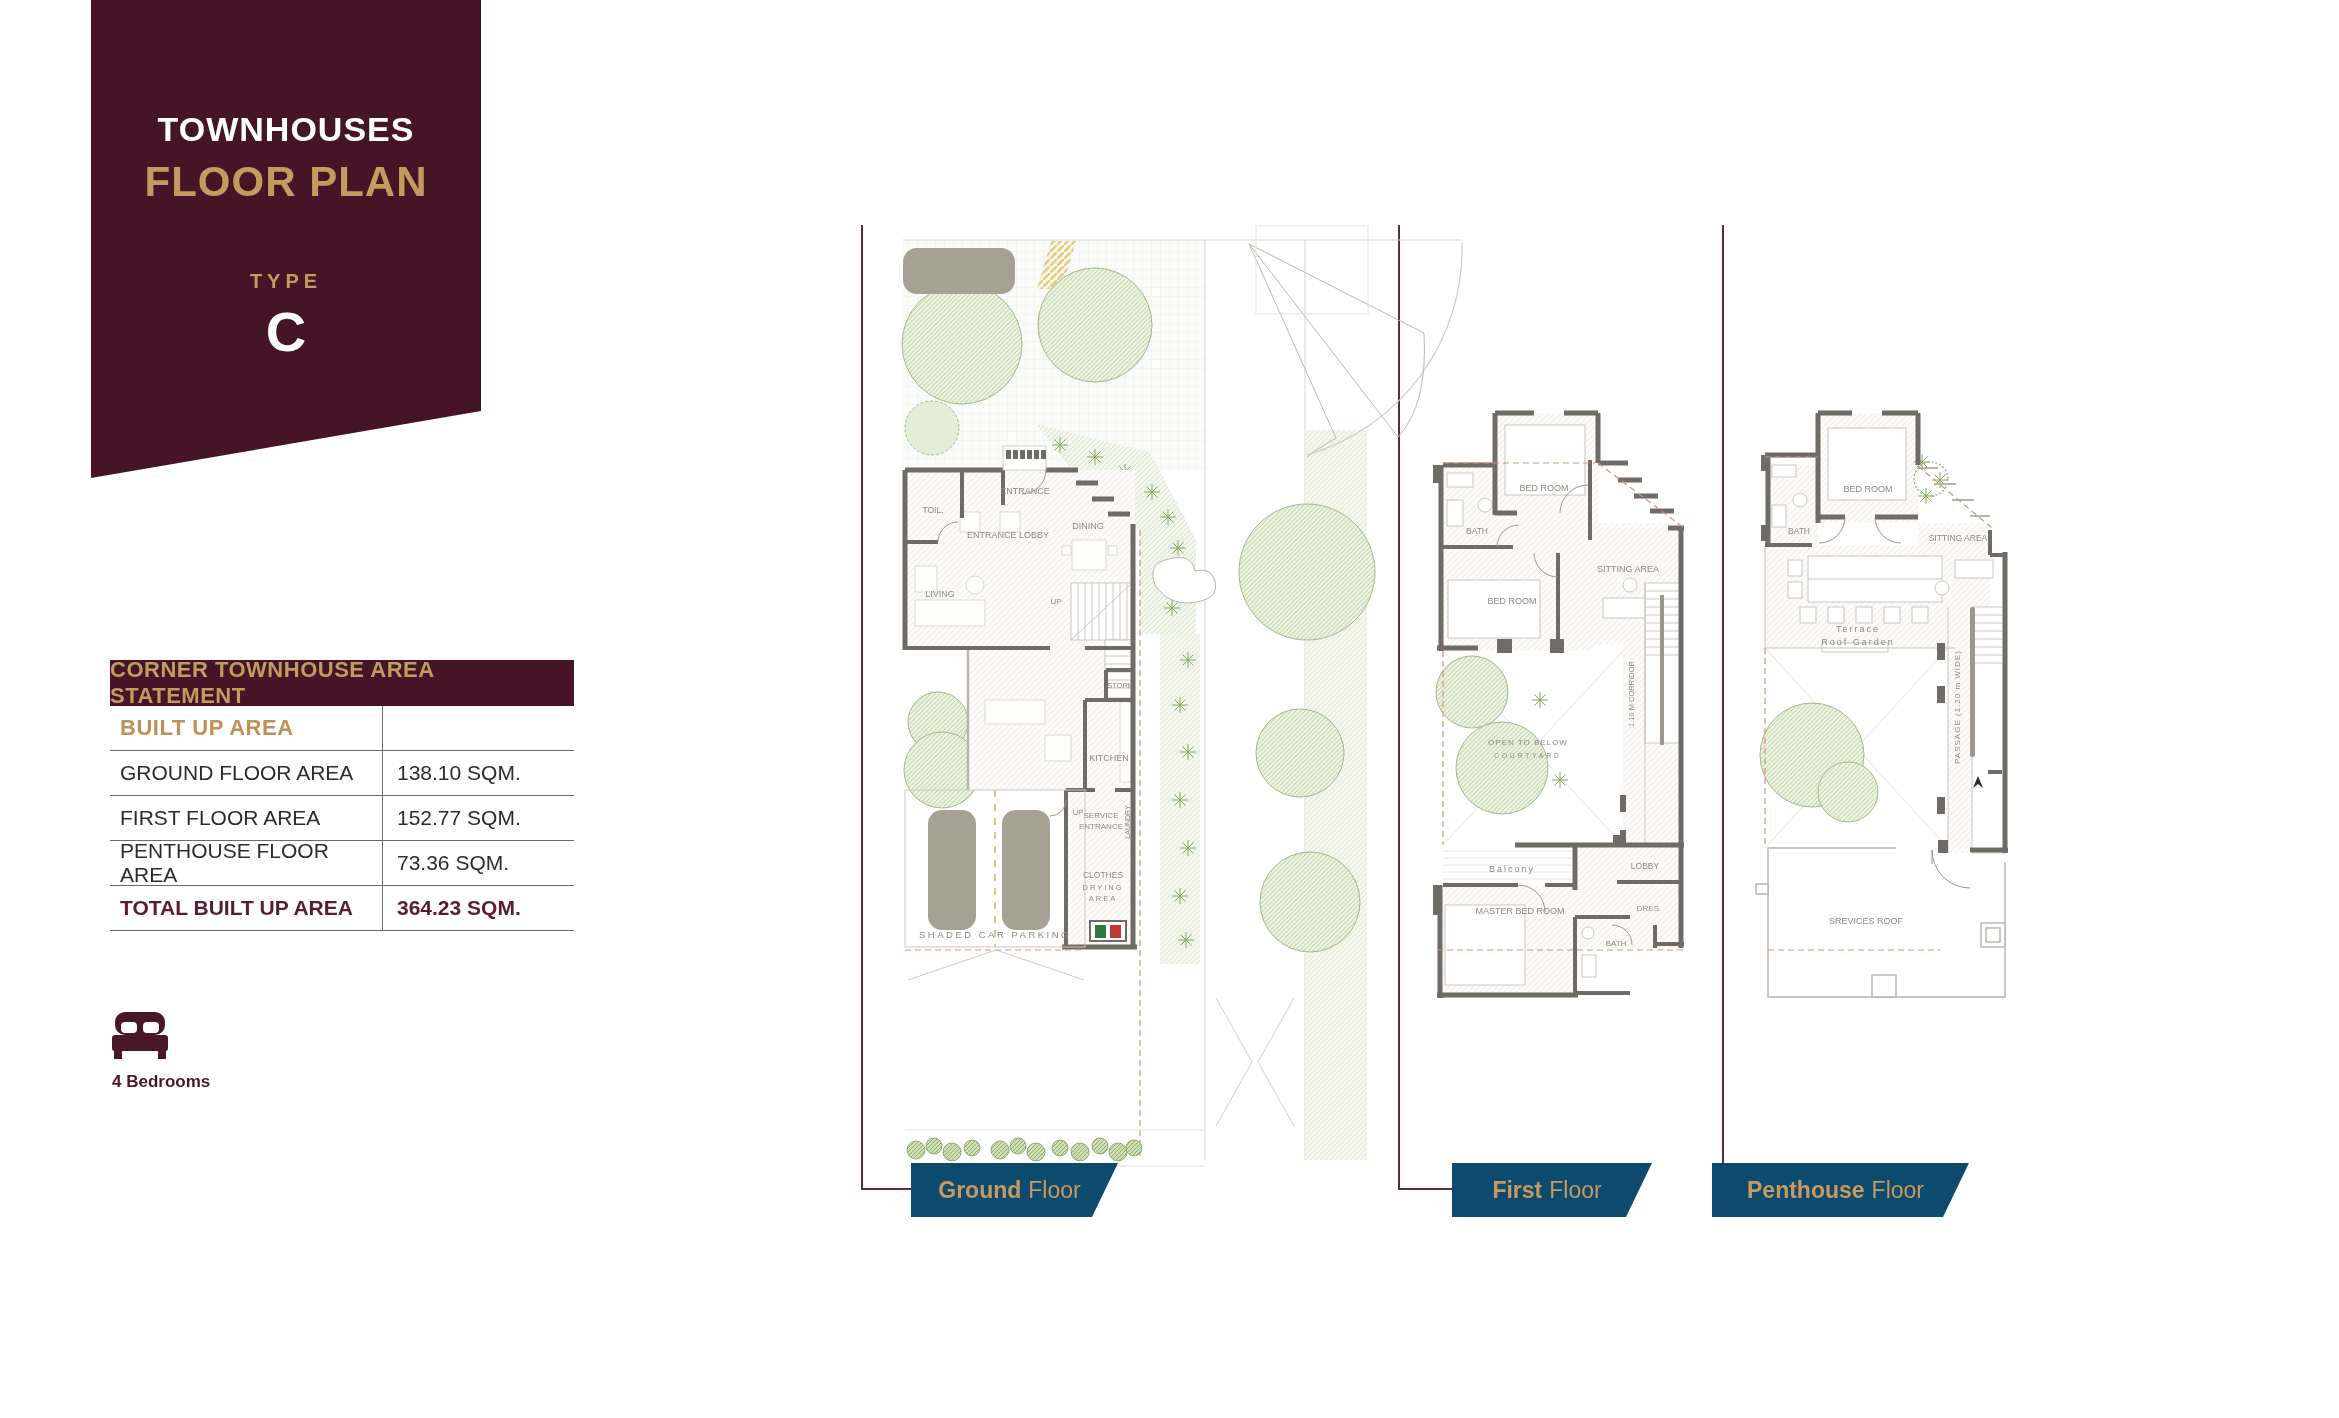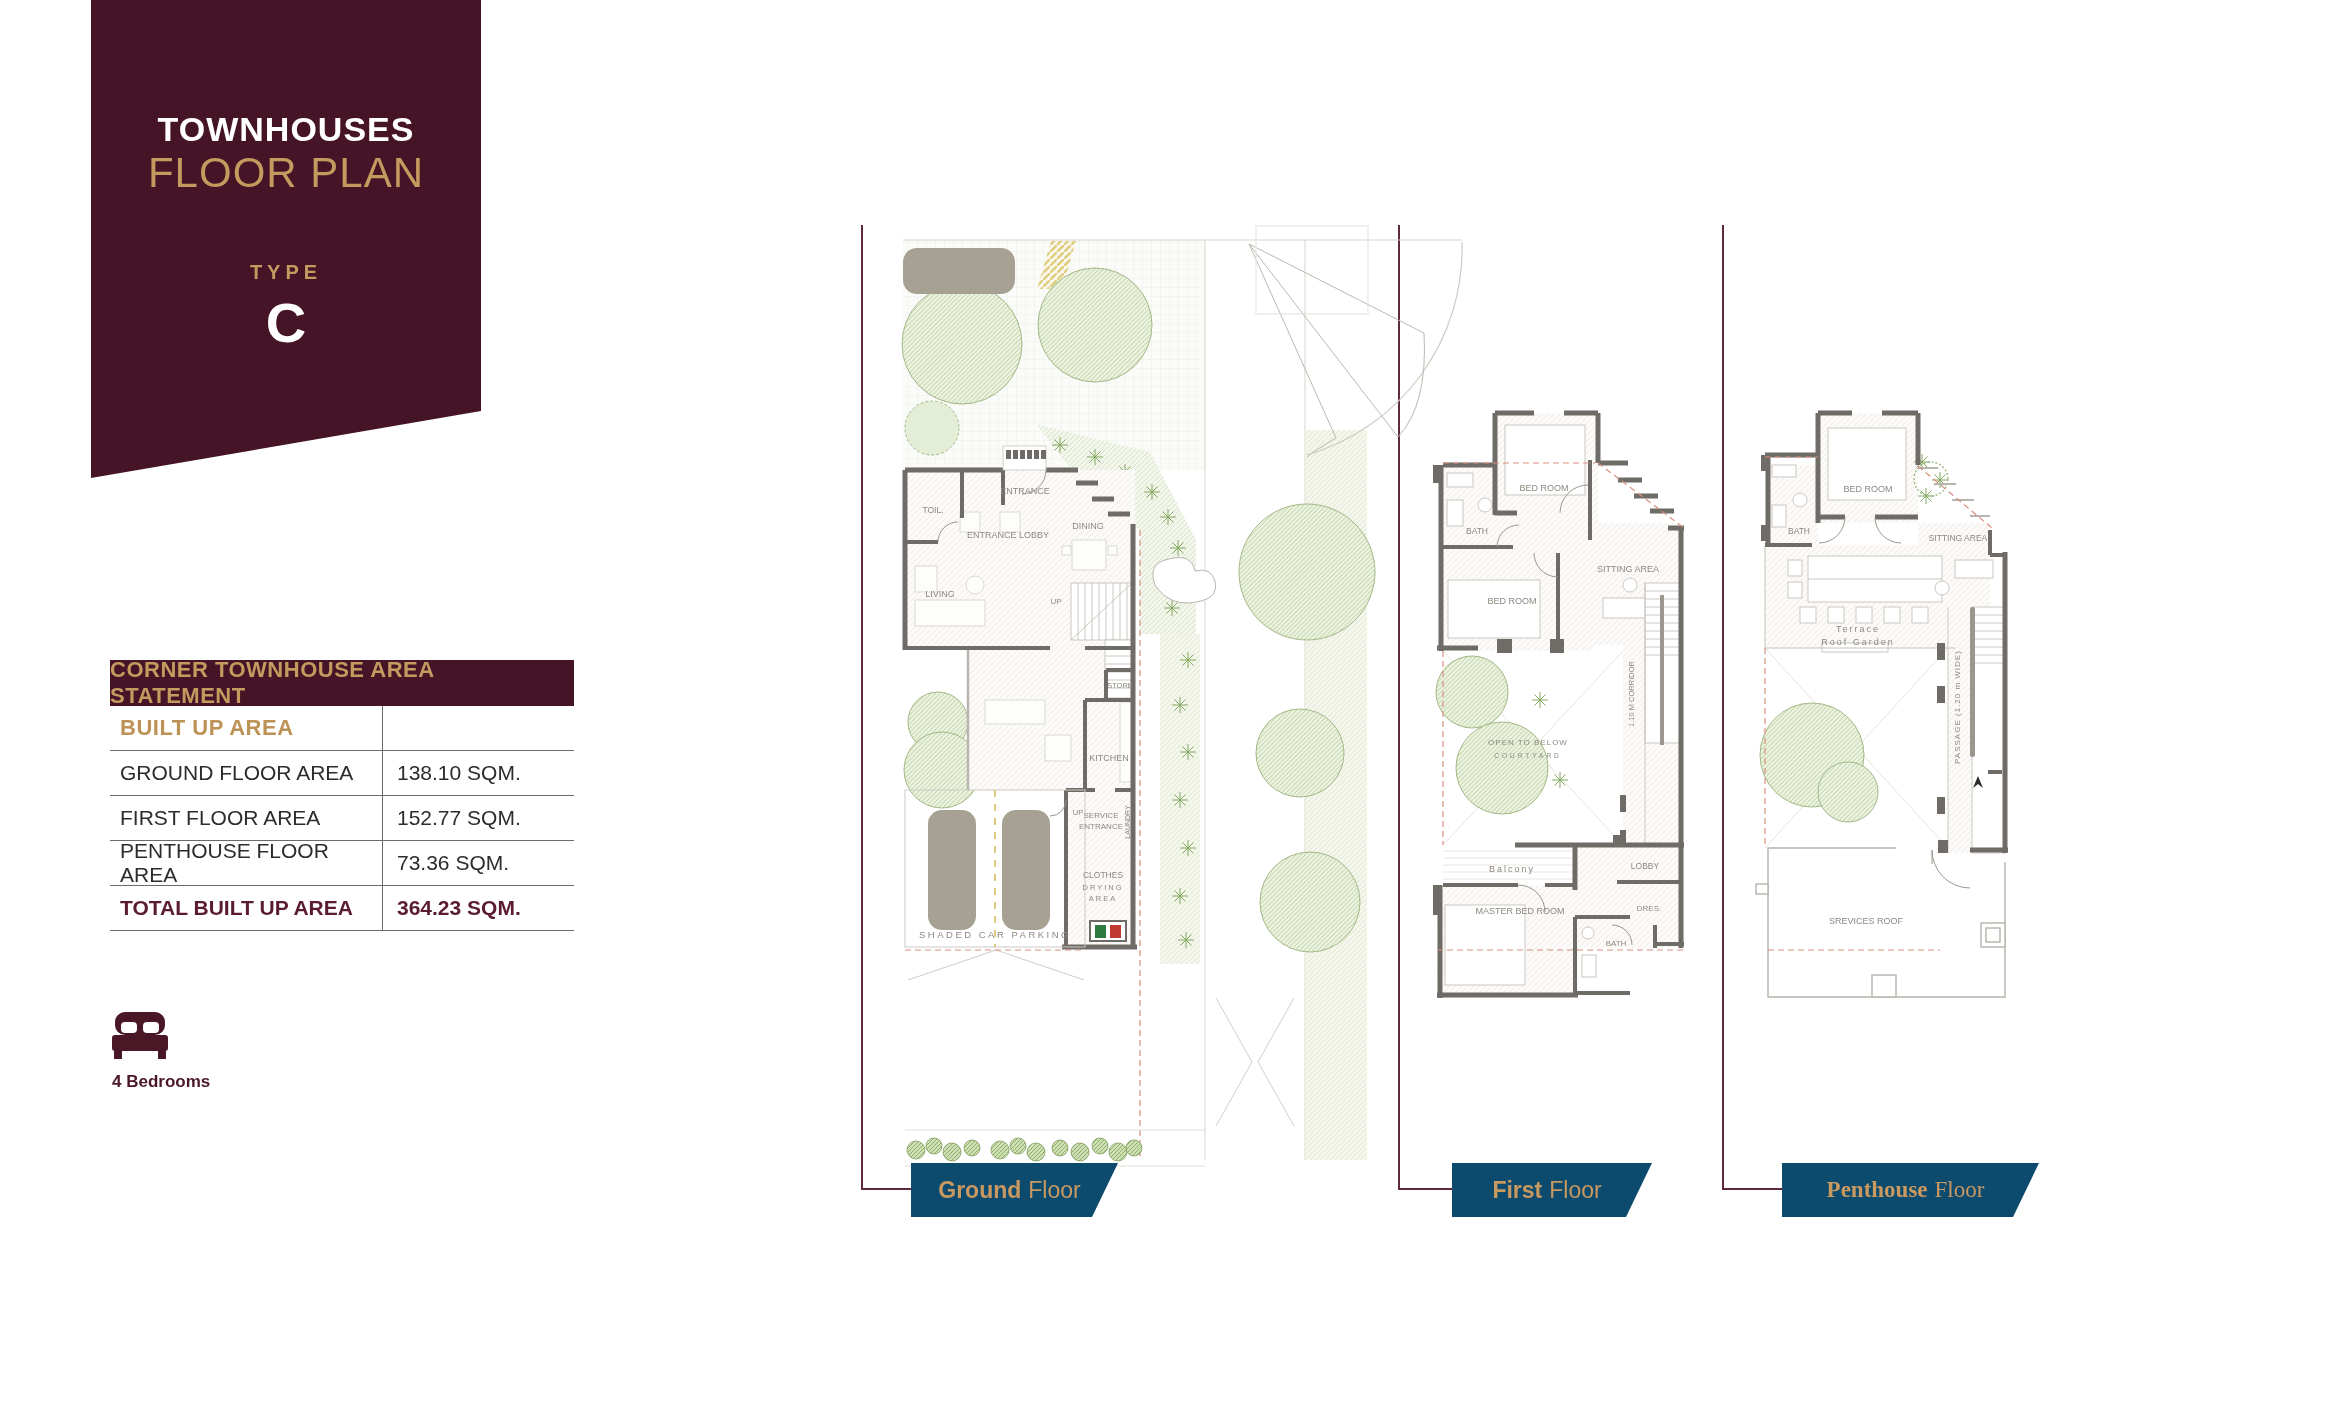--- a/index.html
+++ b/index.html
@@ -3,21 +3,21 @@
 <meta charset="utf-8">
 <style>
   html,body{margin:0;padding:0;}
   body{width:2339px;height:1418px;background:#ffffff;position:relative;overflow:hidden;
        font-family:"Liberation Sans", sans-serif;}
 
   
   .banner{position:absolute;left:91px;top:0;width:390px;height:478px;background:#451527;
           clip-path:polygon(0 0,100% 0,100% 86%,0 100%);text-align:center;}
   .banner .t1{margin-top:110px;font-size:34px;font-weight:700;color:#ffffff;letter-spacing:1px;}
-  .banner .t2{font-size:42px;font-weight:400;color:#c49a5f;letter-spacing:1px;}
+  .banner .t2{margin-top:9px;font-size:42px;font-weight:700;color:#c49a5f;letter-spacing:1px;}
   .banner .t3{margin-top:64px;font-size:20px;font-weight:600;color:#c49a5f;letter-spacing:5px;}
   .banner .t4{margin-top:6px;font-size:56px;font-weight:600;color:#ffffff;}
 
   
   .area-table{position:absolute;left:110px;top:660px;width:464px;}
   .at-header{height:46px;background:#451527;color:#c49a5f;font-size:22px;font-weight:700;
              letter-spacing:.5px;display:flex;align-items:center;justify-content:center;}
   .at-row{height:44px;display:flex;border-bottom:1.5px solid #6a6a6a;font-size:21px;color:#2e2b2b;}
   .at-row .c1{width:273px;display:flex;align-items:center;padding-left:10px;border-right:1.5px solid #6a6a6a;box-sizing:border-box;}
   .at-row .c2{flex:1;display:flex;align-items:center;padding-left:14px;}
@@ -32,21 +32,21 @@
   .plans-svg{position:absolute;left:850px;top:215px;}
 
   .floor-tab{position:absolute;top:1163px;height:54px;background:#0c4a6e;
              clip-path:polygon(0 0,100% 0,calc(100% - 26px) 100%,0 100%);
              display:flex;align-items:center;justify-content:center;
              color:#c9995f;font-size:23px;padding-right:10px;box-sizing:border-box;}
   .floor-tab .b{font-weight:700;}
   .floor-tab .r{font-weight:400;margin-left:7px;}
   #tab-ground{left:911px;width:207px;}
   #tab-first{left:1452px;width:200px;}
-  #tab-pent{left:1782px;width:257px;font-family:Liberation Serif, serif;}
+  #tab-pent{left:1712px;width:257px;}
 
   svg text{fill:#8d8880;font-family:"Liberation Sans",sans-serif;}
 </style>
 </head>
 <body>
 
 <div class="banner">
   <div class="t1">TOWNHOUSES</div>
   <div class="t2">FLOOR PLAN</div>
   <div class="t3">TYPE</div>

